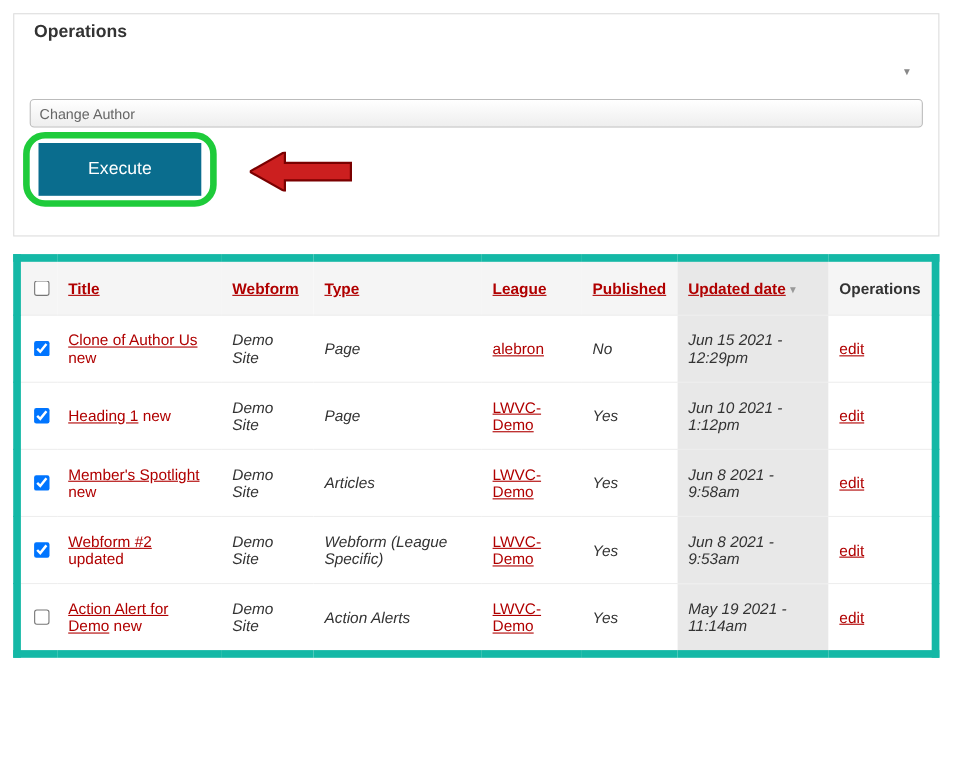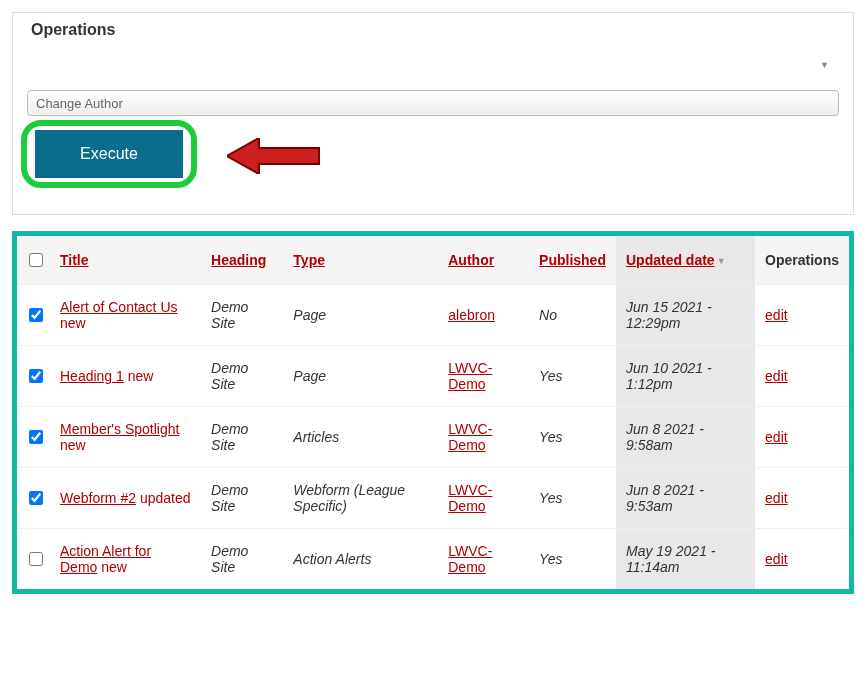--- a/index.html
+++ b/index.html
@@ -80,21 +80,21 @@
   }
   .arrow {
     position: absolute;
     left: 200px;
     top: 14px;
   }
 
   table {
     width: 100%;
     border-collapse: collapse;
-    border: 5px solid #14b8a6;
+    border: 7px solid #14b8a6;
   }
   thead tr { background: #f5f5f5; }
   th, td {
     padding: 14px 10px;
     text-align: left;
     vertical-align: middle;
     font-size: 14px;
     border-bottom: 1px solid #eee;
   }
   th {
@@ -150,34 +150,34 @@
   </div>
 </div>
 
 <table>
   <thead>
     <tr>
       <th class="cb-head">
         <input type="checkbox" style="">
       </th>
       <th>Title</th>
-      <th>Heading</th>
+      <th>Webform</th>
       <th>Type</th>
-      <th>Author</th>
+      <th>League</th>
       <th>Published</th>
       <th class="updated-col">
         <span>Updated date</span><span class="sort-icon">▼</span>
       </th>
       <th class="ops-head">Operations</th>
     </tr>
   </thead>
   <tbody id="tbody">
   <tr>
         <td class="cb-cell"><input type="checkbox" checked="" style=""></td>
-        <td><a class="link">Alert of Contact Us</a><span class="title-suffix"> new</span></td>
+        <td><a class="link">Clone of Author Us</a><span class="title-suffix"> new</span></td>
         <td class="league-cell">Demo Site</td>
         <td class="type-cell">Page</td>
         <td><a class="link">alebron</a></td>
         <td class="pub-cell">No</td>
         <td class="updated-cell">Jun 15 2021 - 12:29pm</td>
         <td><a class="link">edit</a></td>
       </tr>
       <tr>
         <td class="cb-cell"><input type="checkbox" checked="" style=""></td>
         <td><a class="link">Heading 1</a><span class="title-suffix"> new</span></td>

